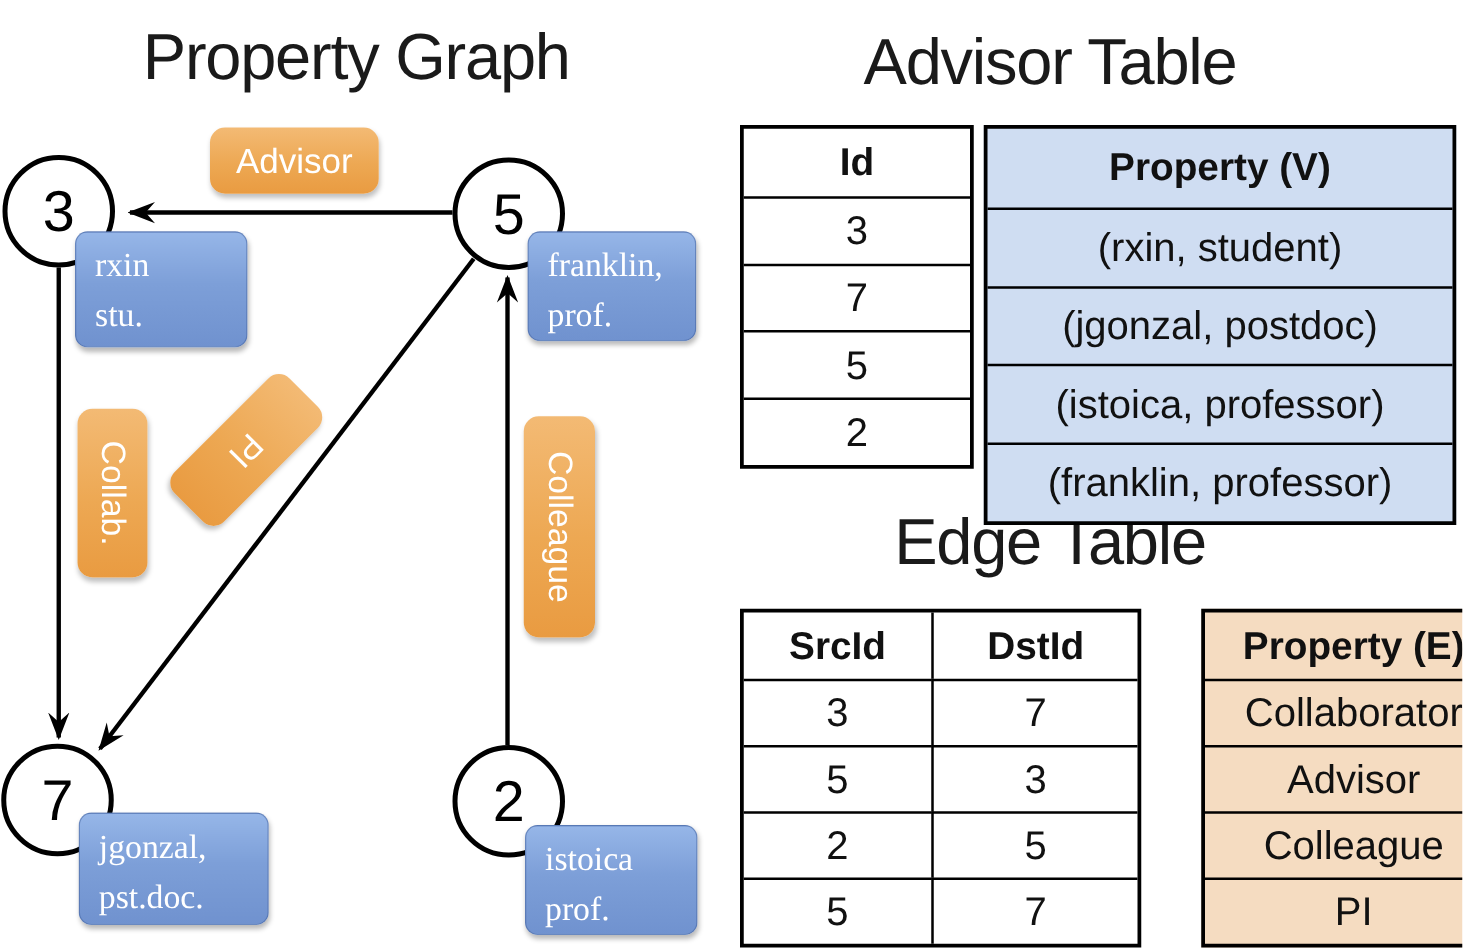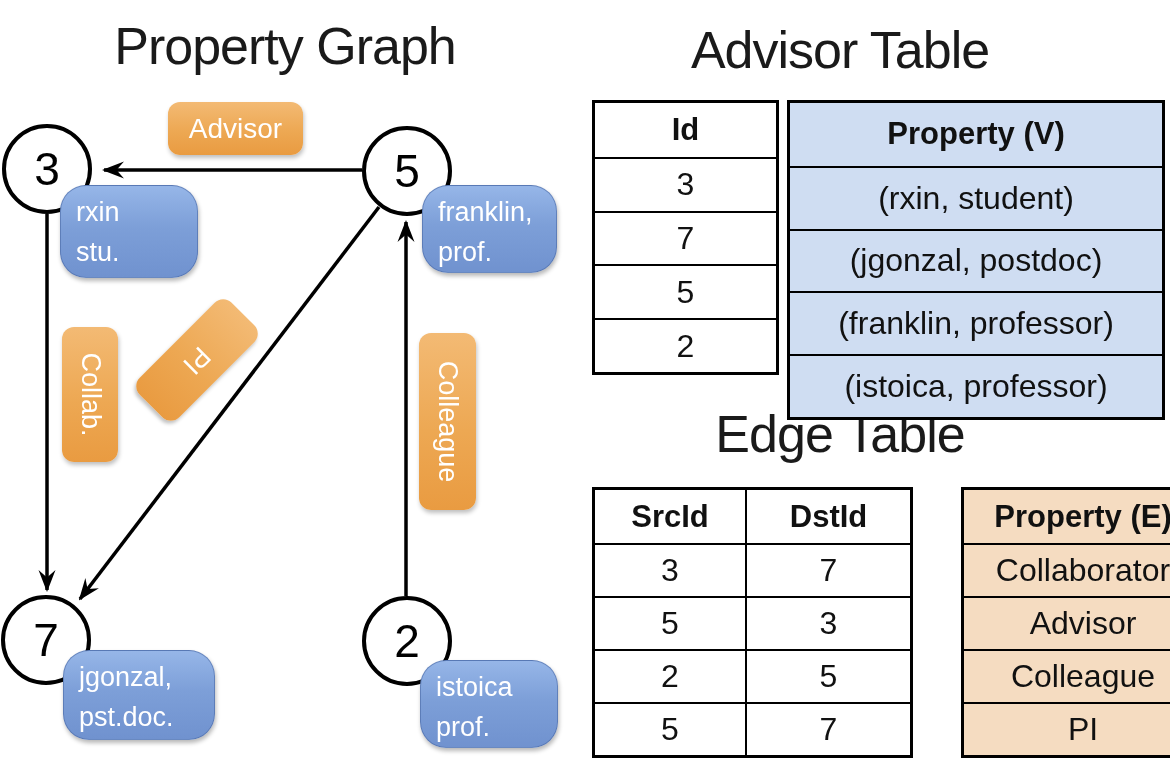--- a/index.html
+++ b/index.html
@@ -12,25 +12,25 @@
     color:#1a1a1a;letter-spacing:-1px;white-space:nowrap;
   }
   
   .node{
     position:absolute;width:90px;height:90px;border:4px solid #000;border-radius:50%;
     background:#fff;display:flex;align-items:center;justify-content:center;
     box-sizing:border-box;font-size:46px;font-weight:400;color:#000;
   }
   
   .vprop{
-    position:absolute;border-radius:26px;box-sizing:border-box;
+    position:absolute;border-radius:10px;box-sizing:border-box;
     background:linear-gradient(180deg,#96b6e8 0%,#7d9fd8 45%,#7092cf 100%);
     border:1px solid rgba(70,100,160,.55);
     box-shadow:1px 3px 4px rgba(0,0,0,.28);
-    color:#fff;font-size:27px;line-height:40px;padding:6px 0 0 15px;
+    color:#fff;font-size:27px;line-height:40px;padding:6px 0 0 15px;font-family:Liberation Serif, serif;
   }
   
   .elabel{
     position:absolute;border-radius:12px;box-sizing:border-box;
     background:linear-gradient(180deg,#f3ba74 0%,#eda853 55%,#e99b41 100%);
     box-shadow:1px 3px 4px rgba(0,0,0,.25);
     color:#fff;display:flex;align-items:center;justify-content:center;
     font-size:28px;
   }
   .elabel .vtext{transform:rotate(90deg);white-space:nowrap;font-size:27px;}
@@ -120,22 +120,22 @@
     <div class="cell">3</div>
     <div class="cell">7</div>
     <div class="cell">5</div>
     <div class="cell">2</div>
   </div>
 
   <div class="ttable bg-blue" style="left:787px;top:100px;width:378px;height:320px;">
     <div class="cell hdr first">Property (V)</div>
     <div class="cell">(rxin, student)</div>
     <div class="cell">(jgonzal, postdoc)</div>
+    <div class="cell">(istoica, professor)</div>
     <div class="cell">(franklin, professor)</div>
-    <div class="cell">(istoica, professor)</div>
   </div>
 
   <div class="ttable bg-white grid2" style="left:592px;top:487px;width:321px;height:271px;">
     <div class="cell hdr first">SrcId</div>
     <div class="cell hdr first colsep">DstId</div>
     <div class="cell">3</div>
     <div class="cell colsep">7</div>
     <div class="cell">5</div>
     <div class="cell colsep">3</div>
     <div class="cell">2</div>

